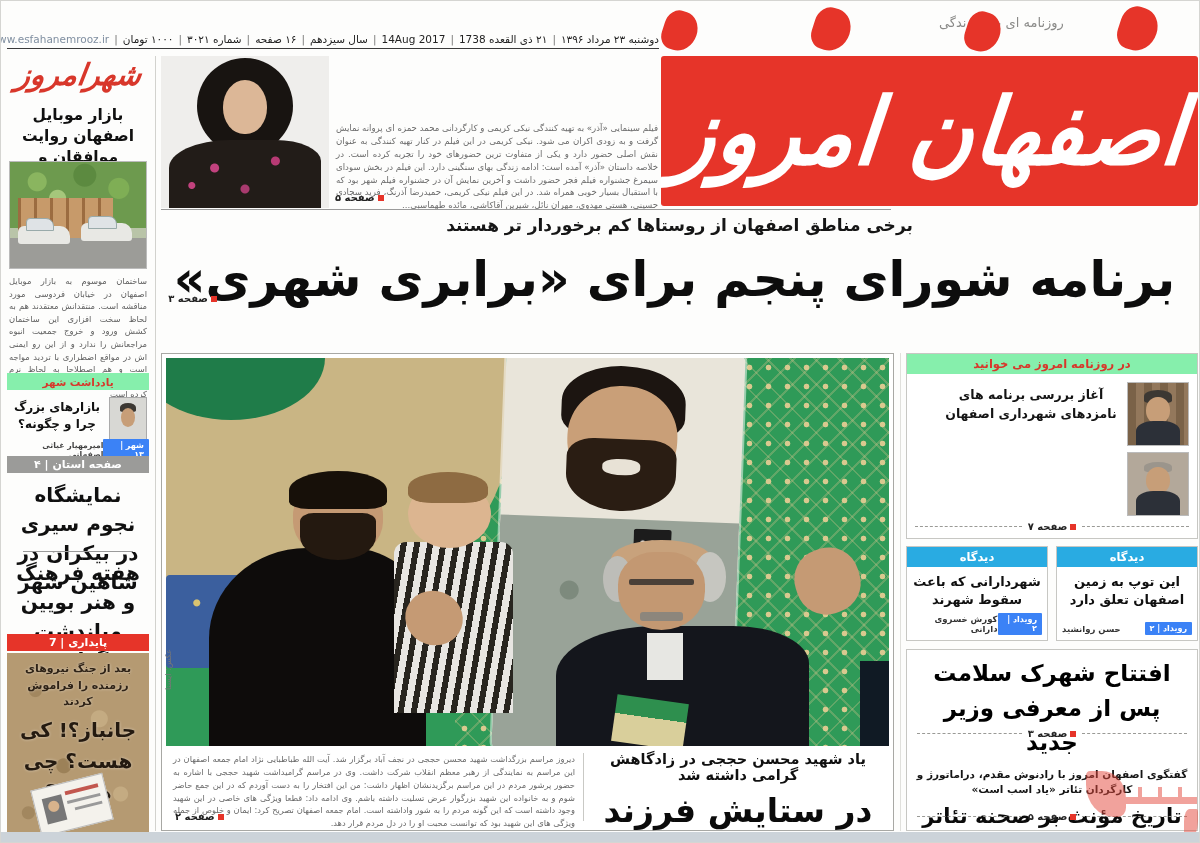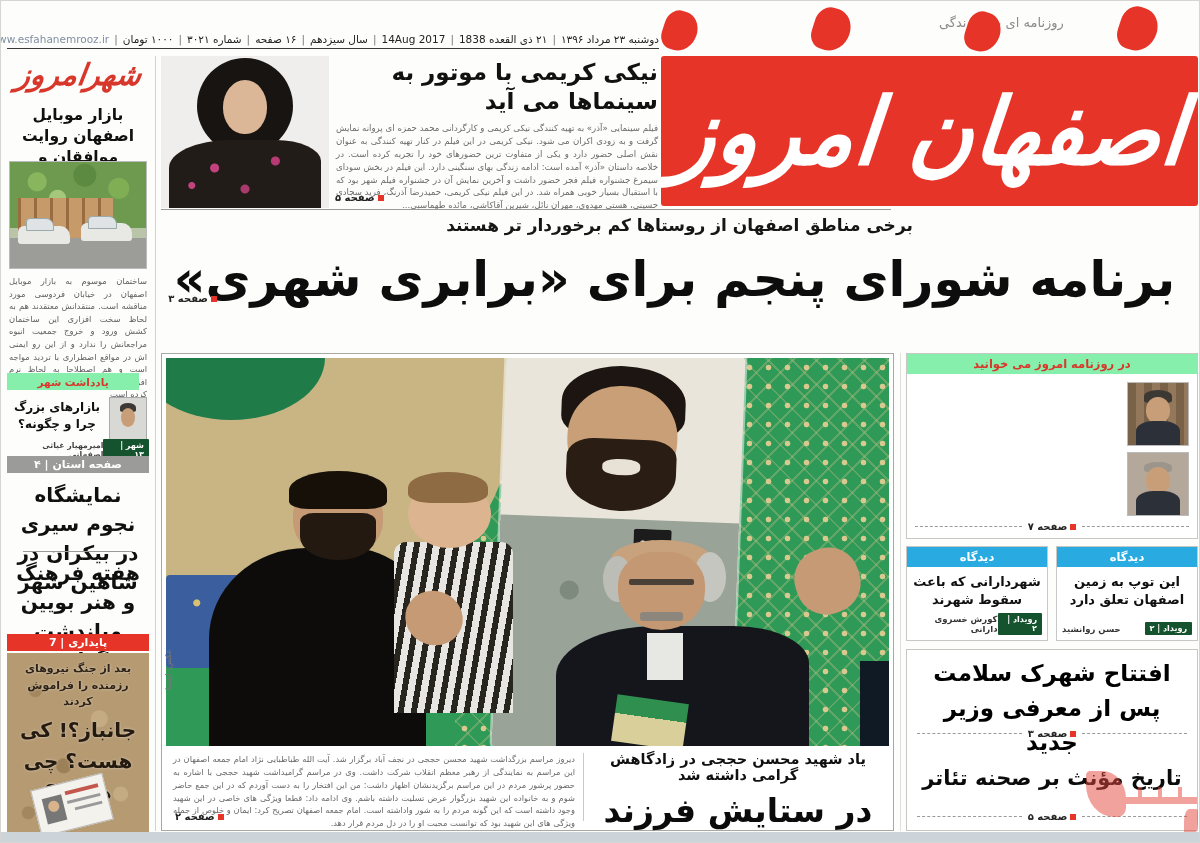--- a/index.html
+++ b/index.html
@@ -116,21 +116,21 @@
   .tp-suit{position:absolute;left:14%;top:62%;width:72%;height:40%;background:#2c3038;border-radius:40% 40% 0 0;}
   .pgrow{position:absolute;display:flex;align-items:center;gap:6px;}
   .dash{flex:1;border-top:1px dashed #9a9a96;height:0;}
 
   .view{top:545px;width:142px;height:95px;position:absolute;}
   #view1{left:1055px;}
   #view2{left:905px;}
   .view-title{margin-top:6px;font-size:13px;line-height:1.4;color:#101010;text-align:center;font-weight:bold;padding:0 4px;}
   .view-foot{position:absolute;bottom:5px;left:5px;right:5px;display:flex;align-items:center;justify-content:space-between;}
   .view-author{font-size:8.5px;color:#333;font-weight:bold;}
-  .badge{background:#14532d;color:#fff;font-size:8px;font-weight:bold;padding:2px 5px;border-radius:1px;}
+  .badge{background:#3b82f6;color:#fff;font-size:8px;font-weight:bold;padding:2px 5px;border-radius:1px;}
 
   #south{left:905px;top:648px;width:292px;height:182px;padding:6px 8px;}
   #sal-head{font-size:23px;line-height:1.5;color:#000000;text-align:center;letter-spacing:-0.5px;}
   #thr-kicker{font-size:10.5px;line-height:1.5;color:#151515;text-align:center;font-weight:bold;margin-top:7px;}
   #thr-head{font-size:21px;color:#0b0b0b;text-align:center;margin-top:6px;letter-spacing:-0.5px;}
   #wm{left:1085px;top:752px;width:115px;height:91px;opacity:.5;overflow:hidden;}
   .wm-blob{position:absolute;background:#e4483c;}
 
   
   #leftcol{left:2px;top:52px;width:150px;height:791px;}
@@ -138,21 +138,21 @@
   #lc-h1{left:4px;top:52px;width:142px;font-size:15.5px;line-height:1.35;color:#101010;text-align:center;}
   #lc-photo{left:6px;top:108px;width:138px;height:108px;border:1px solid #bbb;background:#b9c4a8;overflow:hidden;}
   .lp-trees{position:absolute;left:0;top:0;width:100%;height:62%;
      background:#6d9a4e;background-image:radial-gradient(circle at 20% 30%,#8ab55f 9px,transparent 10px),radial-gradient(circle at 55% 20%,#5c8a40 11px,transparent 12px),radial-gradient(circle at 80% 40%,#7fae55 10px,transparent 11px),radial-gradient(circle at 35% 55%,#a5c77b 8px,transparent 9px);}
   .lp-bldg{position:absolute;left:6%;top:34%;width:70%;height:38%;background:#c79a6a;
      background-image:repeating-linear-gradient(90deg,rgba(120,70,30,.55) 0 3px,transparent 3px 16px);}
   .lp-road{position:absolute;left:0;top:72%;width:100%;height:28%;background:#9c9c98;}
   .lp-car{position:absolute;width:38%;height:17%;background:#e8e8e4;border-radius:6px 10px 3px 3px;}
   .lp-car .w{position:absolute;left:15%;top:-40%;width:55%;height:70%;background:#dfe3e6;border:1px solid #9aa;border-radius:4px 8px 0 0;}
   #lc-body{left:6px;top:222px;width:138px;font-size:8.4px;line-height:1.5;color:#5f5f5f;}
-  #lc-notebar{left:4px;top:320px;width:132px;}
+  #lc-notebar{left:4px;top:320px;width:142px;}
   #lc-note{left:4px;top:342px;width:142px;height:58px;}
   #lc-noteph{position:absolute;right:2px;top:2px;width:38px;height:46px;background:#d8d8d4;border:1px solid #aaa;overflow:hidden;}
   #lc-note-title{position:absolute;right:46px;top:4px;width:92px;font-size:12px;line-height:1.4;color:#111;text-align:center;font-weight:bold;}
   #lc-note-foot{position:absolute;left:0;right:0;top:44px;display:flex;align-items:center;justify-content:space-between;}
   #lc-note-author{font-size:7.8px;color:#444;font-weight:bold;}
   #lc-provbar{left:4px;top:403px;width:142px;}
   .lc-item{left:6px;width:138px;font-size:20px;line-height:1.45;color:#101010;text-align:center;font-weight:bold;}
   #lc-div{left:20px;top:498px;width:110px;}
   #lc-paybar{left:4px;top:581px;width:142px;}
   #lc-pay{left:4px;top:600px;width:142px;height:188px;background:#b59a72;overflow:hidden;
@@ -171,21 +171,21 @@
   #botstrip{left:0;top:831px;width:1200px;height:12px;background:#ccd3d9;}
 </style>
 </head>
 <body>
 
 <div id="page">
 
   <div class="abs" id="topbar">
     <span>دوشنبه ۲۳ مرداد ۱۳۹۶</span>
       <span class="sep">|</span>
-    <span>۲۱ ذی القعده 1838</span>
+    <span>۲۱ ذی القعده 1738</span>
       <span class="sep">|</span>
     <span>14Aug 2017</span>
       <span class="sep">|</span>
     <span>سال سیزدهم</span>
       <span class="sep">|</span>
     <span>۱۶ صفحه</span>
       <span class="sep">|</span>
     <span>شماره ۳۰۲۱</span>
       <span class="sep">|</span>
     <span>۱۰۰۰ تومان</span>
@@ -203,21 +203,20 @@
   <div class="abs" id="masthead">
     <span class="ttl">اصفهان امروز</span>
   </div>
 
   <div class="abs" id="niki">
     <div class="abs" id="niki-photo">
       <div class="np-scarf"></div>
       <div class="np-face"></div>
       <div class="np-dress"></div>
     </div>
-    <div class="abs b" id="niki-h">نیکی کریمی با موتور به سینماها می آید</div>
     <div class="abs just" id="niki-b">فیلم سینمایی «آذر» به تهیه کنندگی نیکی کریمی و کارگردانی محمد حمزه ای پروانه نمایش گرفت و به زودی اکران می شود. نیکی کریمی در این فیلم در کنار تهیه کنندگی به عنوان نقش اصلی حضور دارد و یکی از متفاوت ترین حضورهای خود را تجربه کرده است. در خلاصه داستان «آذر» آمده است: ادامه زندگی بهای سنگینی دارد. این فیلم در بخش سودای سیمرغ جشنواره فیلم فجر حضور داشت و آخرین نمایش آن در جشنواره فیلم شهر بود که با استقبال بسیار خوبی همراه شد. در این فیلم نیکی کریمی، حمیدرضا آذرنگ، فرید سجادی حسینی، هستی مهدوی، مهران نائل، شیرین آقاکاشی، مائده طهماسبی...</div>
     <div class="abs pgmark" id="niki-pg">
       <span class="sq"></span>
       <span>صفحه ۵</span>
     </div>
   </div>
 
   <div class="abs hrule" style="left:160px;top:208px;width:730px;"></div>
 
   <div class="abs center b" id="lead-kicker">برخی مناطق اصفهان از روستاها کم برخوردار تر هستند</div>
@@ -282,20 +281,21 @@
     <div class="tphoto" id="tp1">
       <div class="tp-hair"></div>
       <div class="tp-face"></div>
       <div class="tp-suit"></div>
     </div>
     <div class="tphoto" id="tp2">
       <div class="tp-hair2"></div>
       <div class="tp-face"></div>
       <div class="tp-suit"></div>
     </div>
+    <div class="abs b" id="today-kicker">آغاز بررسی برنامه های نامزدهای شهرداری اصفهان</div>
     <div class="pgrow" style="left:8px;right:8px;bottom:6px;">
       <span class="dash"></span>
       <span class="pgmark">
           <span class="sq"></span>
           <span>صفحه ۷</span>
         </span>
       <span class="dash"></span>
     </div>
   </div>
 
@@ -319,20 +319,21 @@
   <div class="abs box" id="south">
     <div class="b" id="sal-head">افتتاح شهرک سلامت پس از معرفی وزیر جدید</div>
     <div class="pgrow" style="left:10px;right:10px;top:78px;">
       <span class="dash"></span>
       <span class="pgmark">
           <span class="sq"></span>
           <span>صفحه ۳</span>
         </span>
       <span class="dash"></span>
     </div>
+    <div id="thr-kicker">گفتگوی اصفهان امروز با رادنوش مقدم، دراماتورژ و کارگردان تئاتر «یاد اسب است»</div>
     <div class="b" id="thr-head">تاریخ مؤنث بر صحنه تئاتر</div>
     <div class="pgrow" style="left:10px;right:10px;bottom:8px;">
       <span class="dash"></span>
       <span class="pgmark">
           <span class="sq"></span>
           <span>صفحه ۵</span>
         </span>
       <span class="dash"></span>
     </div>
   </div>

